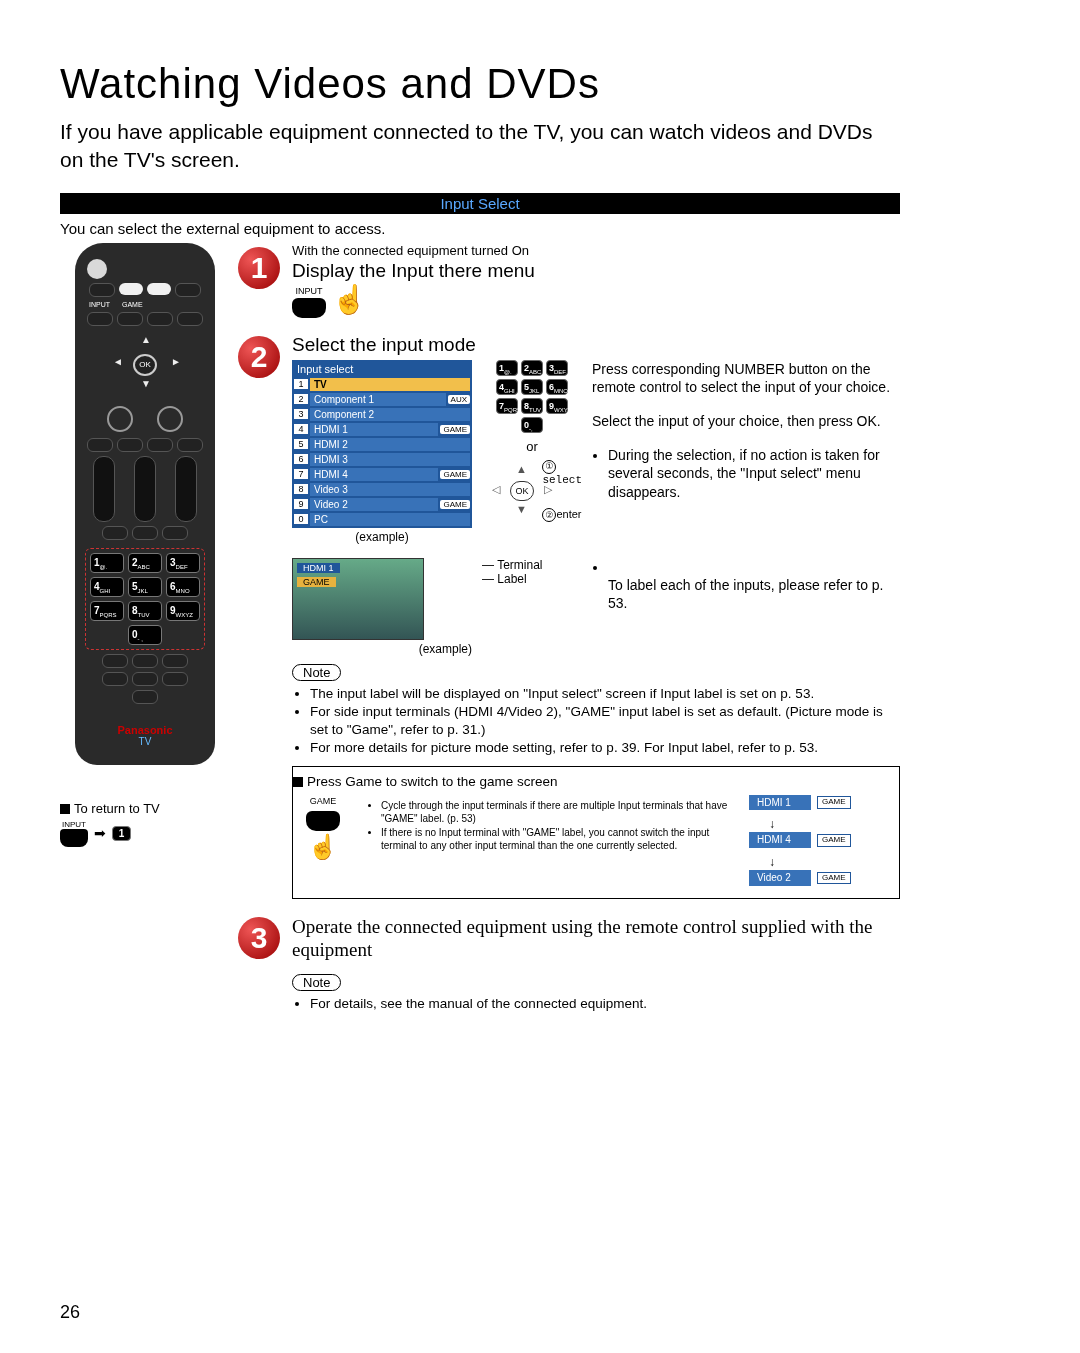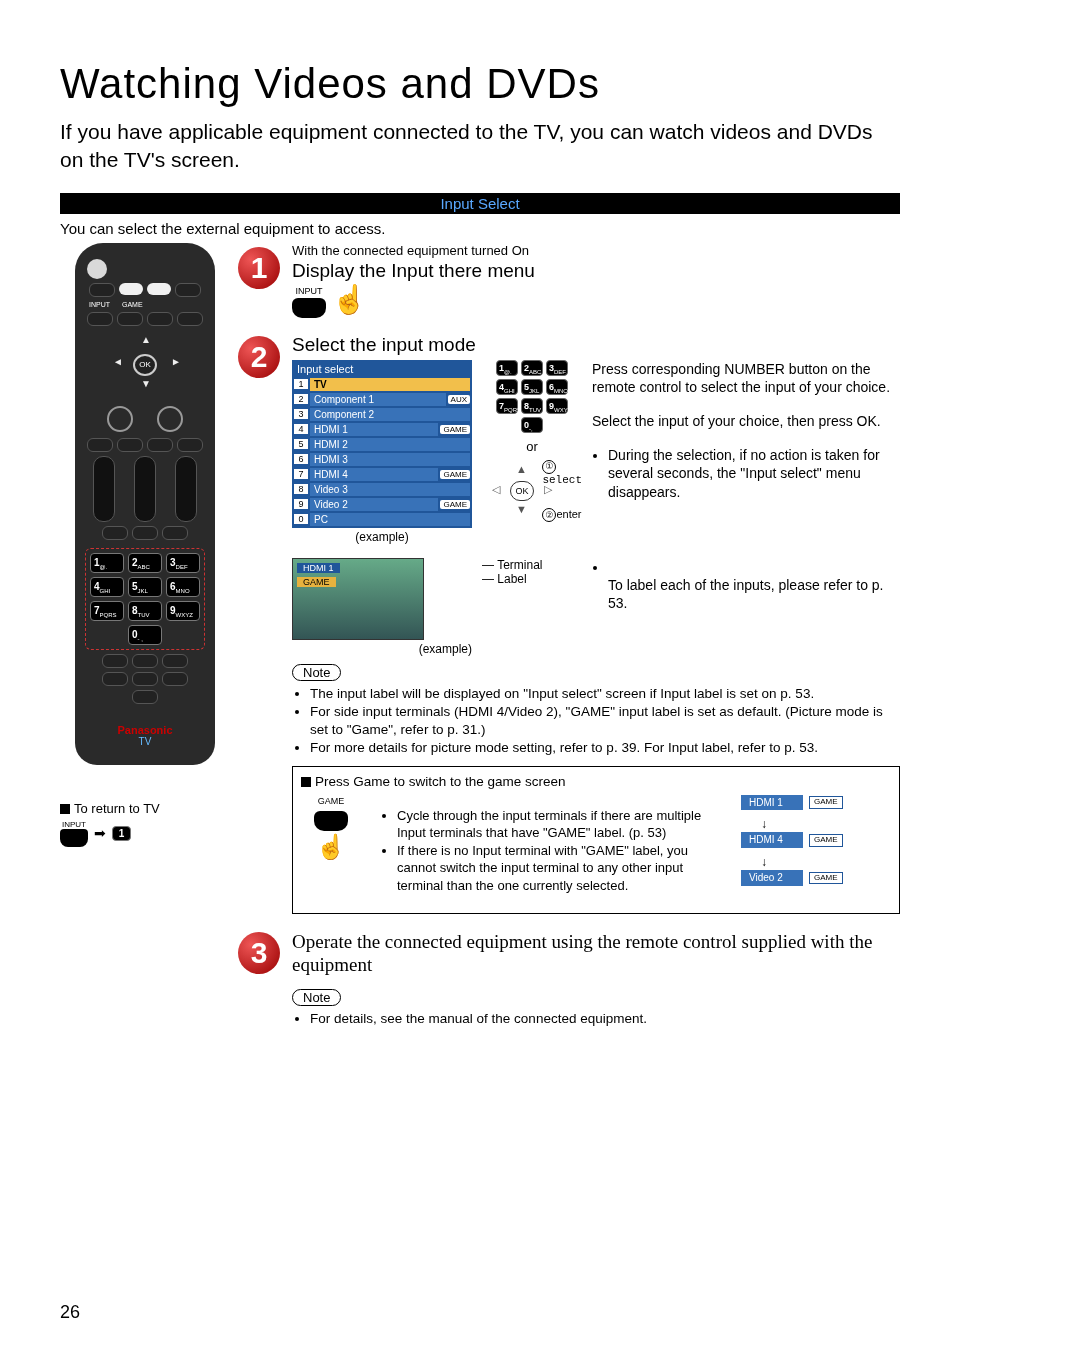--- a/index.html
+++ b/index.html
@@ -139,26 +139,26 @@
     position:relative;color:#fff;font-size:9px;
   }
   .tvshot .t1{position:absolute;left:4px;top:4px;background:#20569a;padding:0 6px;}
   .tvshot .t2{position:absolute;left:4px;top:18px;background:#e7b23e;color:#000;padding:0 6px;}
   .leader{font-size:12px;}
 
   .notebox{border:1px solid #000;border-radius:10px;padding:0 10px;display:inline-block;font-size:13px;margin:8px 0 2px 0;}
   .notes{font-size:13.5px;padding-left:18px;margin:2px 0 8px 0;line-height:1.35;}
   .notes li{list-style:disc;}
 
-  .gamebox{border:1px solid #000;padding:6px 8px;font-size:13.5px;line-height:1.35;}
+  .gamebox{border:1px solid #000;padding:6px 0;font-size:13.5px;line-height:1.35;}
   .gamebox .sq{display:inline-block;width:10px;height:10px;background:#000;vertical-align:middle;margin-right:4px;}
   .gamebox .inner{display:grid;grid-template-columns:60px 1fr 150px;gap:8px;align-items:flex-start;margin-top:4px;}
   .gbtn-col{display:flex;flex-direction:column;align-items:center;font-size:9px;gap:4px;}
   .gbtn-col .btn{background:#000;width:34px;height:20px;border-radius:6px 6px 10px 10px;}
-  .gamebox ul{margin:12px;padding-left:16px;font-size:13px;}
+  .gamebox ul{margin:4px;padding-left:16px;font-size:10px;}
   .cycle{font-size:10px;}
   .cycle .row{display:flex;align-items:center;gap:6px;margin-bottom:6px;}
   .cycle .nm{background:#3872b8;color:#fff;padding:1px 8px;font-size:10px;min-width:46px;text-align:left;}
   .cycle .tag{background:#fff;border:1px solid #20569a;color:#000;font-size:8px;padding:0 4px;}
   .cycle .arrdn{font-size:12px;margin-left:20px;}
 
   .pnum{position:absolute;left:60px;bottom:30px;font-size:18px;}
 </style>
 </head>
 <body>

